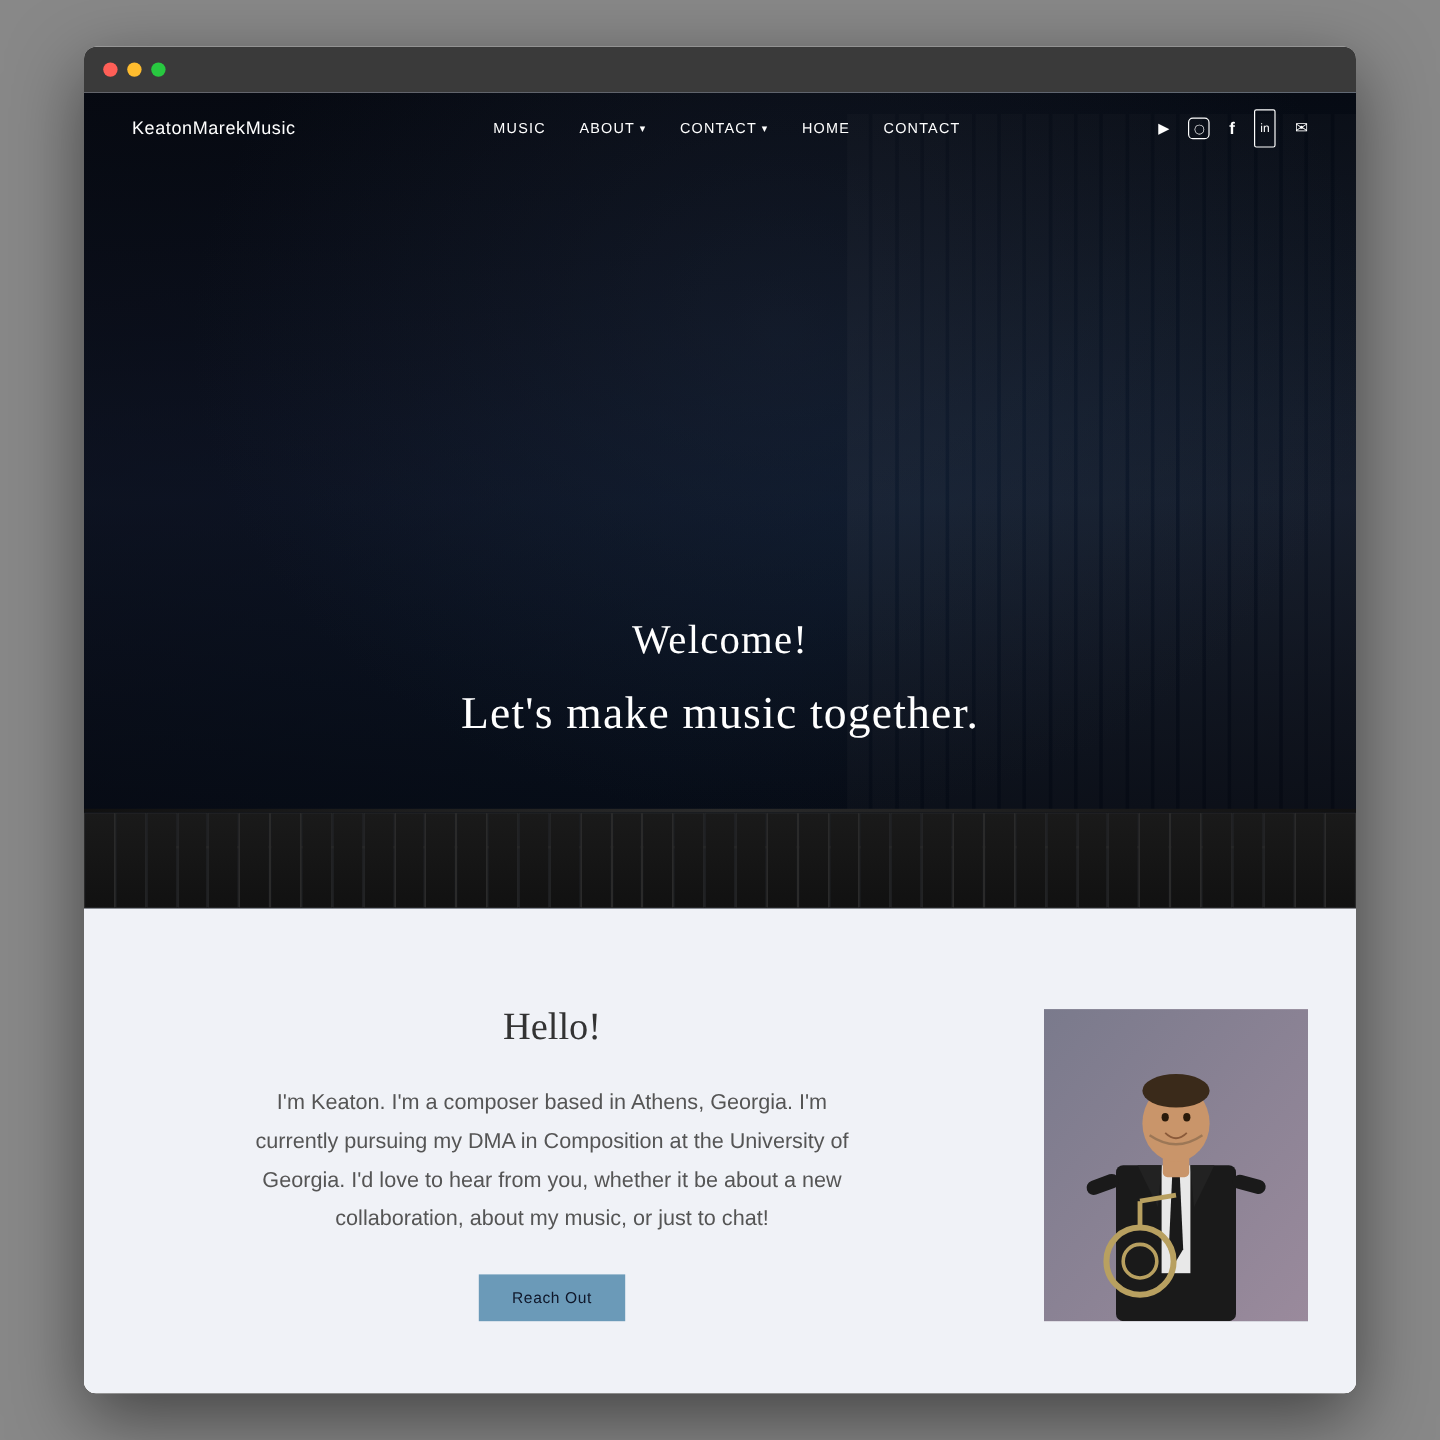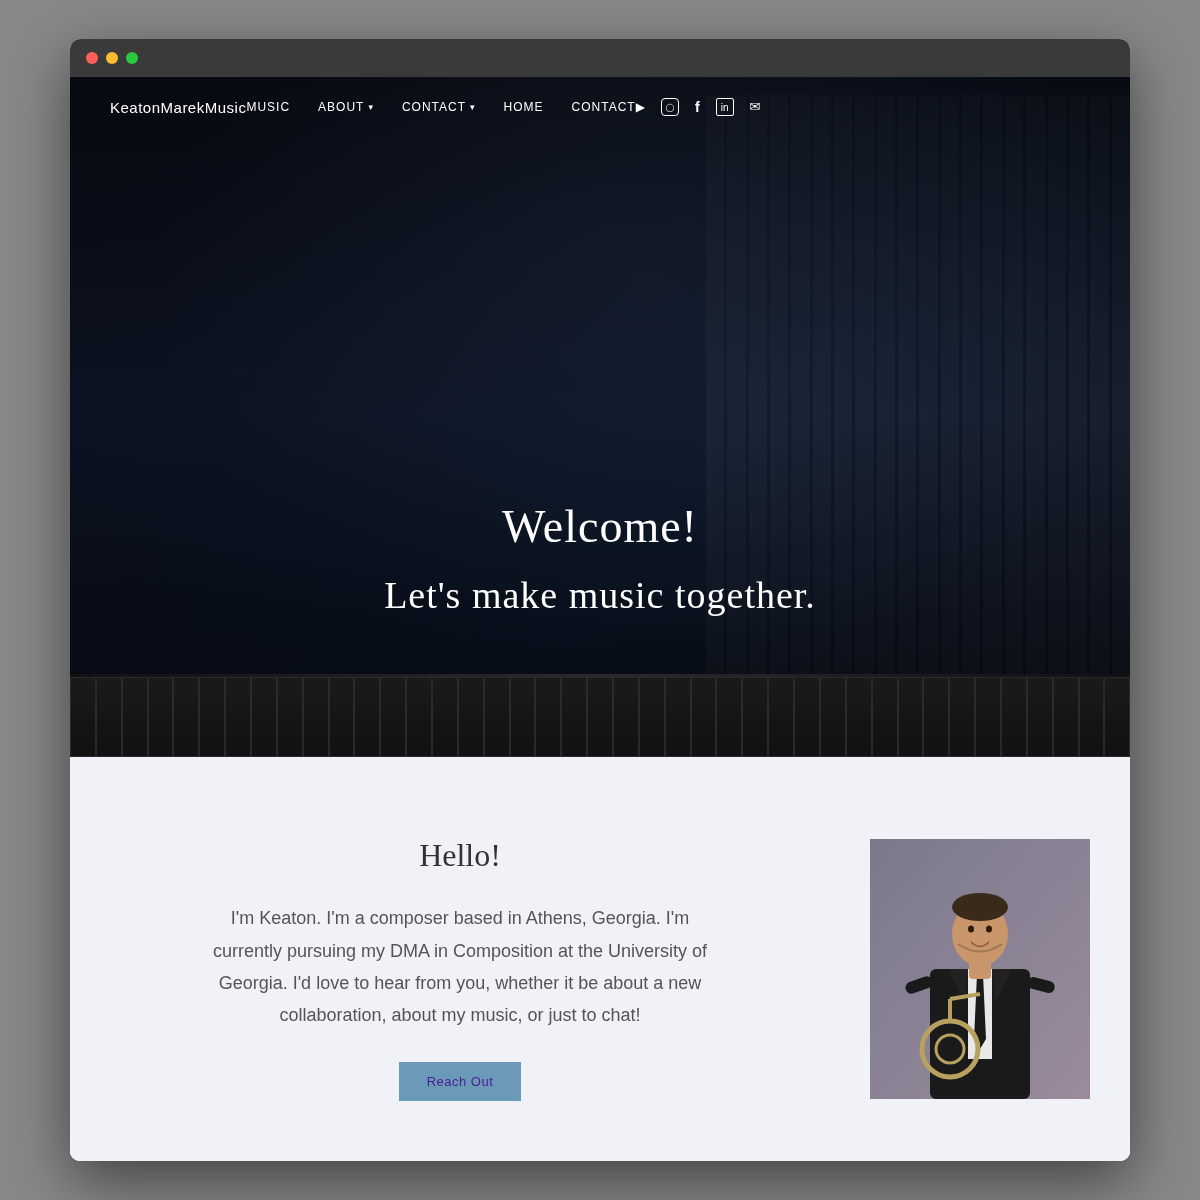--- a/index.html
+++ b/index.html
@@ -44,20 +44,21 @@
     }
 
     
     .navbar {
       position: absolute;
       top: 0;
       left: 0;
       right: 0;
       display: flex;
       align-items: center;
+      justify-content: space-between;
       padding: 15px 40px;
       height: 60px;
       z-index: 10;
       background: transparent;
     }
     .navbar-brand {
       color: #fff;
       font-size: 15px;
       font-weight: 400;
       letter-spacing: 0.5px;
@@ -133,40 +134,40 @@
     
     .hero-text {
       position: absolute;
       bottom: 140px;
       left: 0;
       right: 0;
       text-align: center;
       color: #fff;
     }
     .hero-welcome {
-      font-size: 46px;
+      font-size: 34px;
       font-weight: 300;
       font-family: 'Georgia', serif;
       margin-bottom: 20px;
       letter-spacing: 1px;
     }
     .hero-tagline {
       font-size: 38px;
       font-weight: 300;
       font-family: 'Georgia', serif;
       letter-spacing: 1px;
     }
 
     
     .about-section {
       background: #f0f2f7;
       padding: 80px 40px 60px;
       display: flex;
       gap: 40px;
-      align-items: center;
+      align-items: flex-end;
     }
     .about-text {
       flex: 1;
       padding-right: 20px;
     }
     .about-title {
       font-size: 32px;
       font-weight: 400;
       color: #333;
       text-align: center;
@@ -179,21 +180,21 @@
       line-height: 1.8;
       text-align: center;
       max-width: 520px;
       margin: 0 auto 30px;
       font-family: Arial, sans-serif;
     }
     .reach-out-btn {
       display: block;
       margin: 0 auto;
       background: #6b9ab8;
-      color: #4c1d95;
+      color: #0f172a;
       border: none;
       padding: 12px 28px;
       font-size: 13px;
       font-family: Arial, sans-serif;
       cursor: pointer;
       letter-spacing: 0.5px;
     }
     .about-photo {
       width: 220px;
       height: 260px;
@@ -349,21 +350,21 @@
             <span class="chevron-down">▾</span>
           </a>
           <a href="#">HOME</a>
           <a href="#">CONTACT</a>
         </div>
 
         <div class="navbar-social">
           <span class="social-icon" style="font-size:12px;">▶</span>
           <span class="social-icon" style="font-size:16px; border: 1.5px solid #fff; border-radius:4px; width:18px; height:18px; display:inline-flex; align-items:center; justify-content:center; font-size:8px;">◯</span>
           <span class="social-icon" style="font-size:14px; font-family:Arial; font-weight:bold;">f</span>
-          <span class="social-icon" style="font-size:10px; font-family:Arial; border: 1.5px solid #fff; border-radius:2px; width:18px; height:18px; display:inline-flex; align-items:center; justify-content:center;">in</span>
+          <span class="social-icon" style="font-size:10px; font-family:Arial; border: 1.5px solid #fff; border-radius:2px; width:18px; height:32px; display:inline-flex; align-items:center; justify-content:center;">in</span>
           <span class="social-icon" style="font-size:13px;">✉</span>
         </div>
       </nav>
 
       <div class="hero-text">
         <div class="hero-welcome">Welcome!</div>
         <div class="hero-tagline">Let's make music together.</div>
       </div>
     </div>
 

